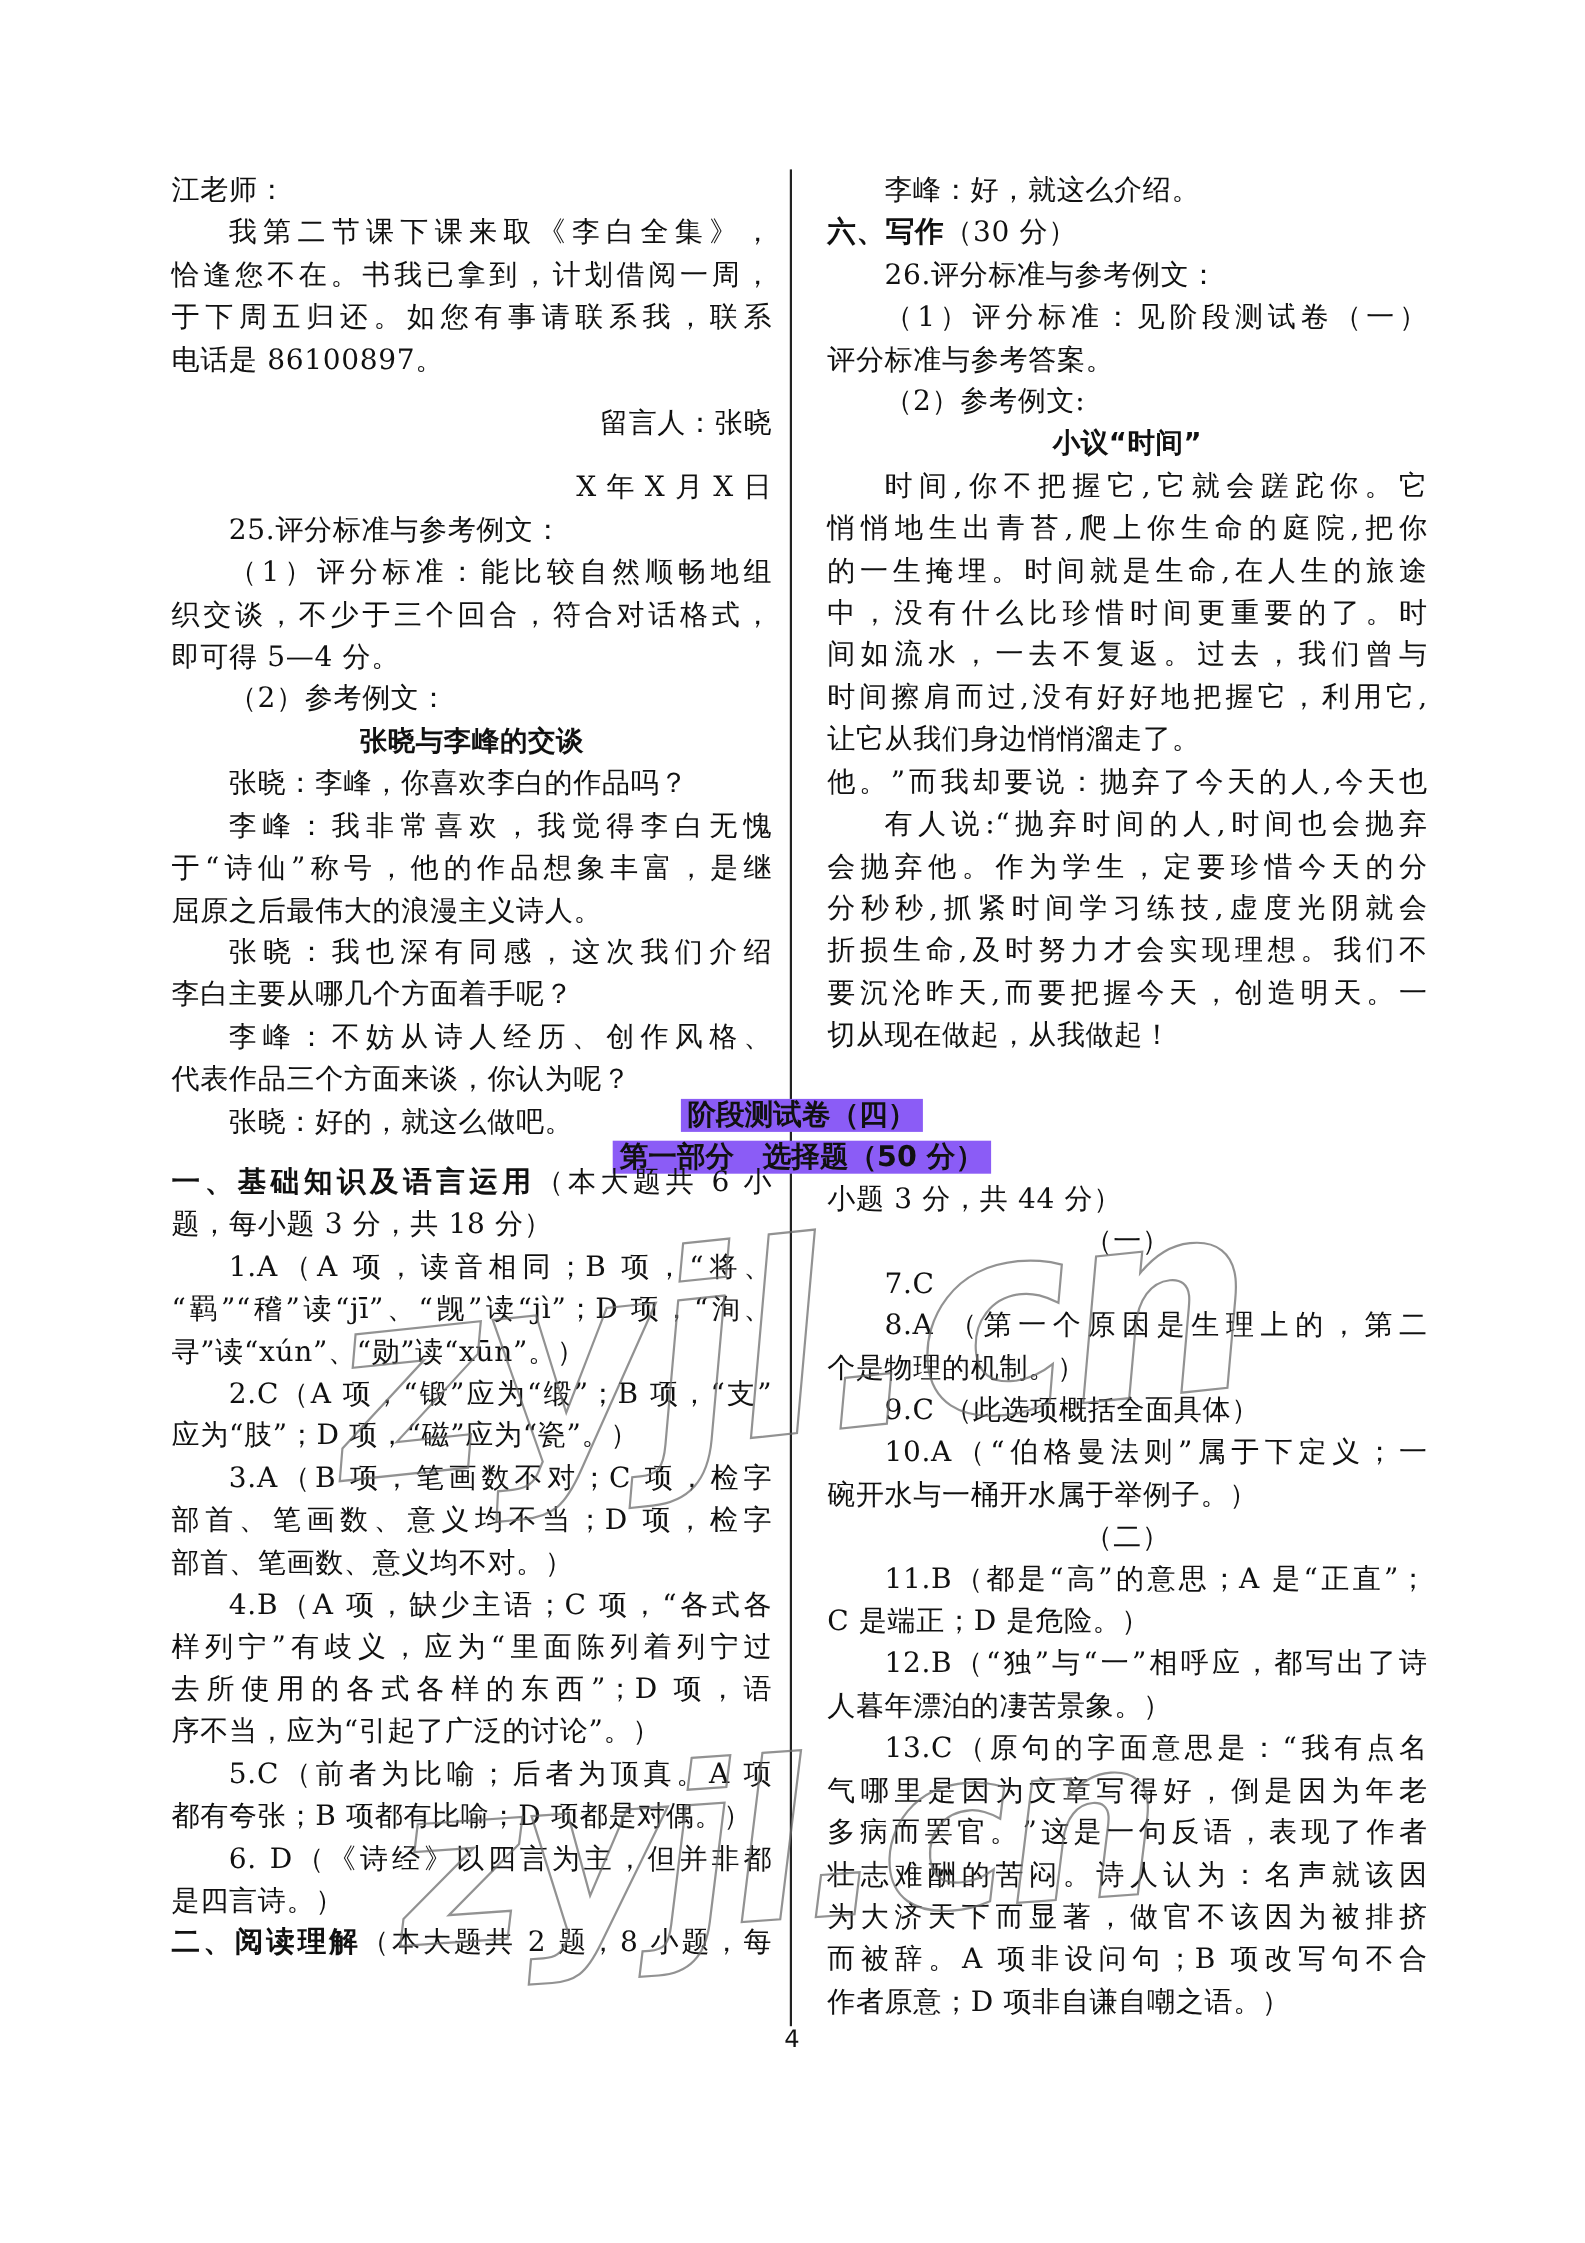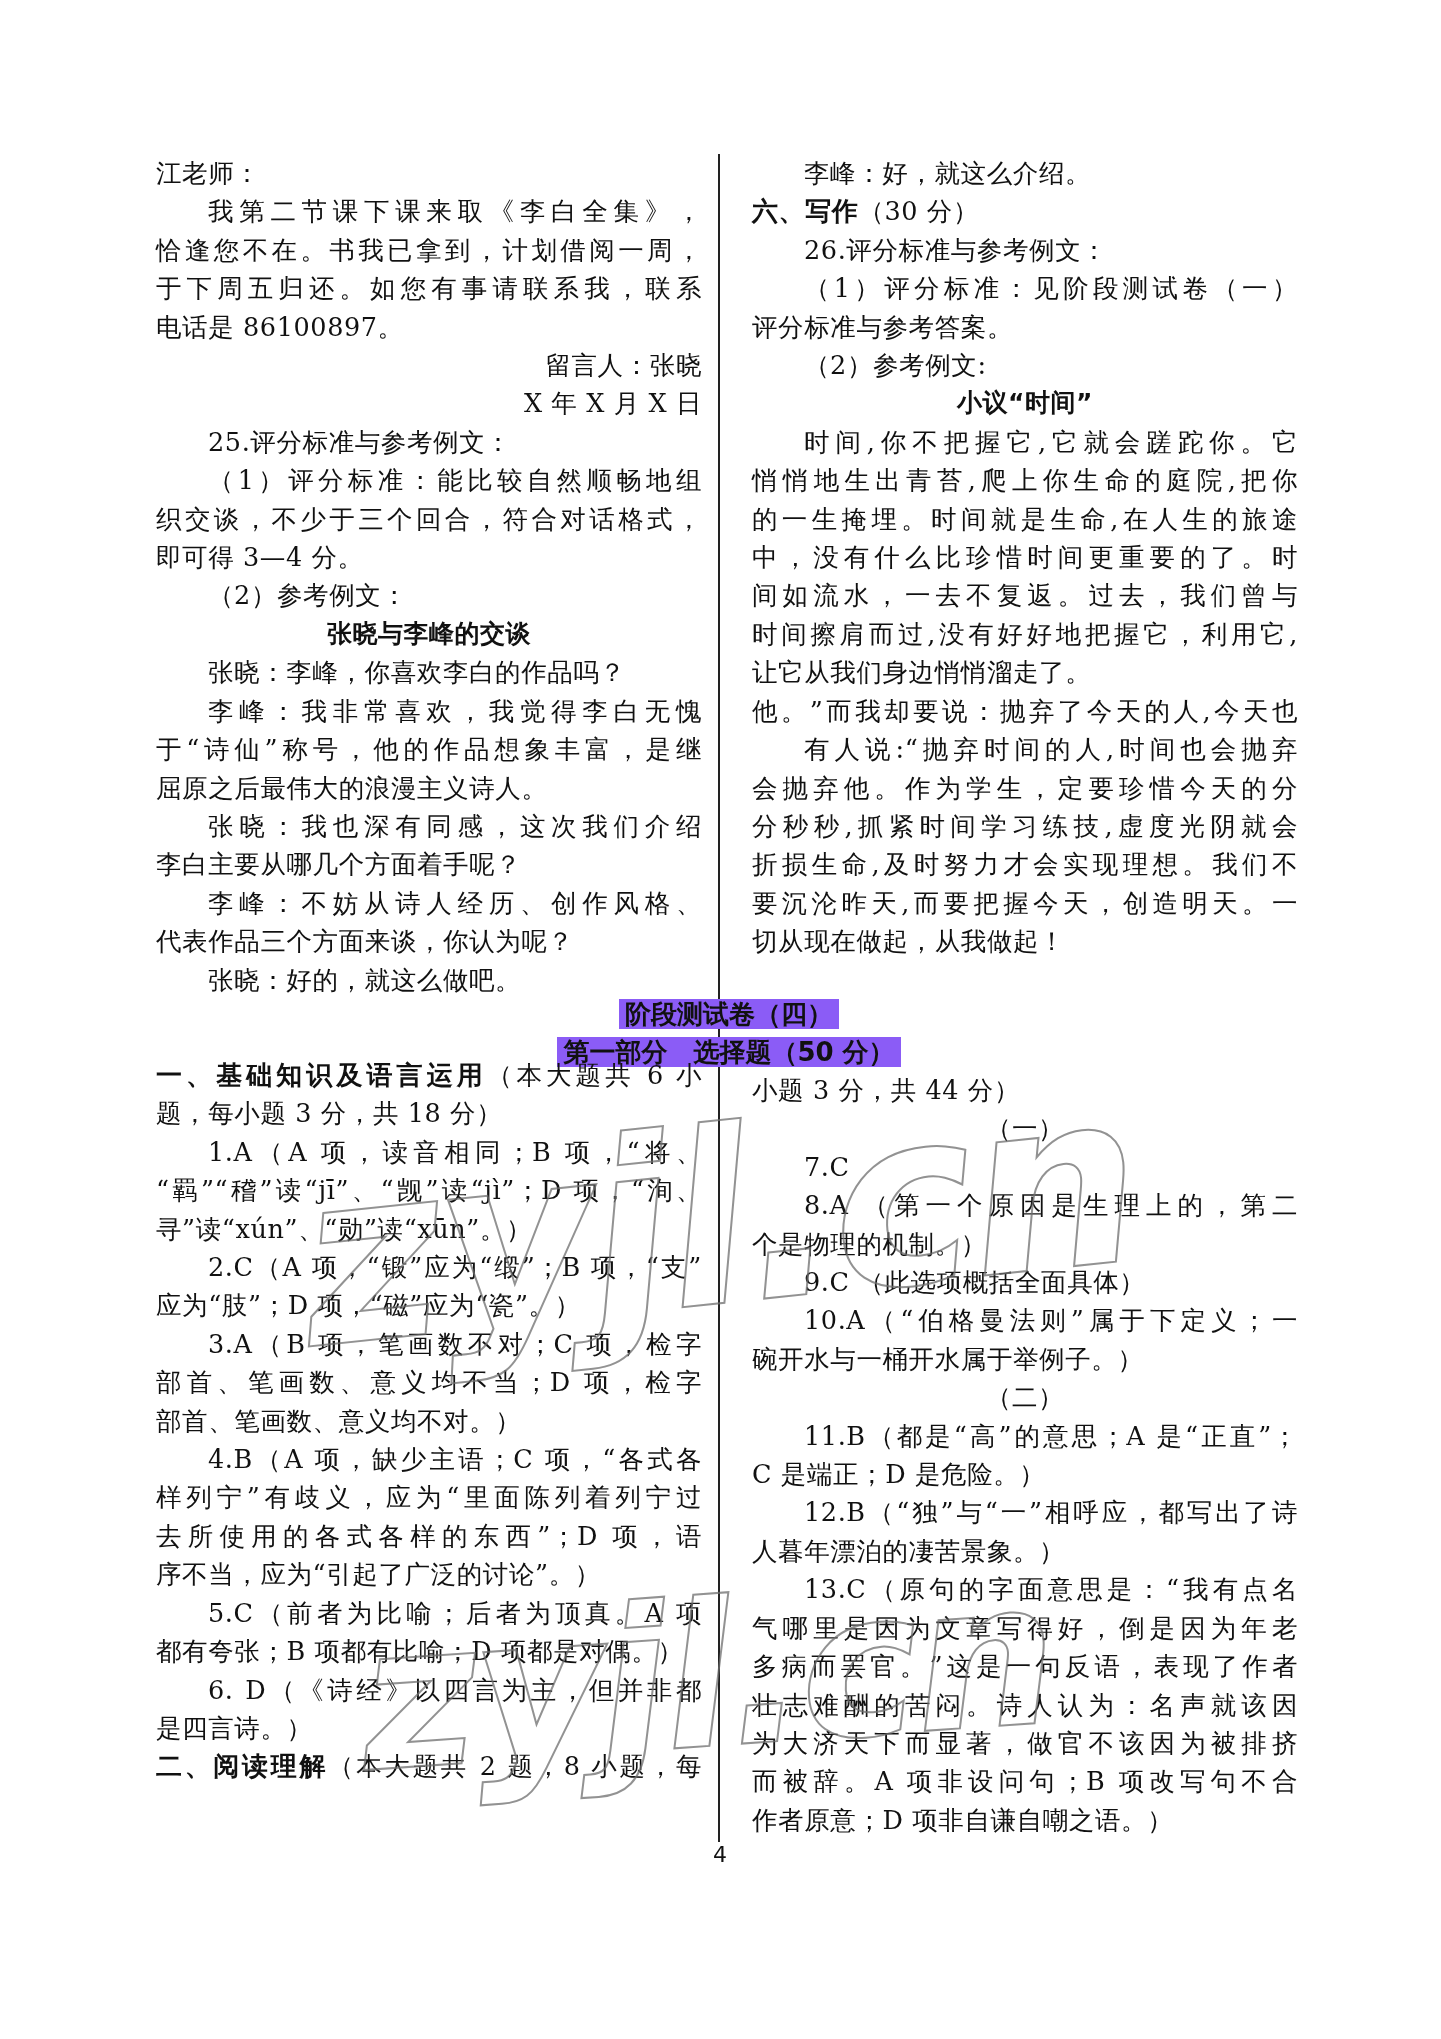--- a/index.html
+++ b/index.html
@@ -14,21 +14,21 @@
       background: #222222;
     }
     .col { position: absolute; width: 546px; font-size: 25.5px; line-height: 38.4px; letter-spacing: 0.6px; }
     .col-left-top { left: 156px; top: 154px; }
     .col-right-top { left: 752px; top: 154px; }
     .col-left-bottom { left: 156px; top: 1056px; }
     .col-right-bottom { left: 752px; top: 1071px; }
     .line { display: block; white-space: nowrap; text-align: justify; text-align-last: justify; }
     .line.last { text-align-last: left; }
     .indent { padding-left: 52px; }
-    .right { text-align: right; text-align-last: right; }
+    .right { text-align: right; text-align-last: right; margin-top: 20px; }
     .center { text-align: center; text-align-last: center; }
     .bold-title {
       font-family: "DejaVu Sans", "Liberation Sans", sans-serif; font-weight: bold;
       font-size: 25px; letter-spacing: 0.5px;
     }
     .section-head {
       font-family: "DejaVu Sans", "Liberation Sans", sans-serif; font-weight: bold;
       font-size: 26px;
     }
     .section-rest { font-family: "DejaVu Serif", "Liberation Serif", serif; font-weight: normal; }
@@ -63,21 +63,21 @@
     <span class="line last">江老师：</span>
     <span class="line indent">我第二节课下课来取《李白全集》，</span>
     <span class="line">恰逢您不在。书我已拿到，计划借阅一周，</span>
     <span class="line">于下周五归还。如您有事请联系我，联系</span>
     <span class="line last">电话是 86100897。</span>
     <span class="line right">留言人：张晓</span>
     <span class="line right">X 年 X 月 X 日</span>
     <span class="line indent last">25.评分标准与参考例文：</span>
     <span class="line indent">（1）评分标准：能比较自然顺畅地组</span>
     <span class="line">织交谈，不少于三个回合，符合对话格式，</span>
-    <span class="line last">即可得 3—4 分。</span>
+    <span class="line last">即可得 5—4 分。</span>
     <span class="line indent last">（2）参考例文：</span>
     <span class="line center bold-title">张晓与李峰的交谈</span>
     <span class="line indent last">张晓：李峰，你喜欢李白的作品吗？</span>
     <span class="line indent">李峰：我非常喜欢，我觉得李白无愧</span>
     <span class="line">于“诗仙”称号，他的作品想象丰富，是继</span>
     <span class="line last">屈原之后最伟大的浪漫主义诗人。</span>
     <span class="line indent">张晓：我也深有同感，这次我们介绍</span>
     <span class="line last">李白主要从哪几个方面着手呢？</span>
     <span class="line indent">李峰：不妨从诗人经历、创作风格、</span>
     <span class="line last">代表作品三个方面来谈，你认为呢？</span>

